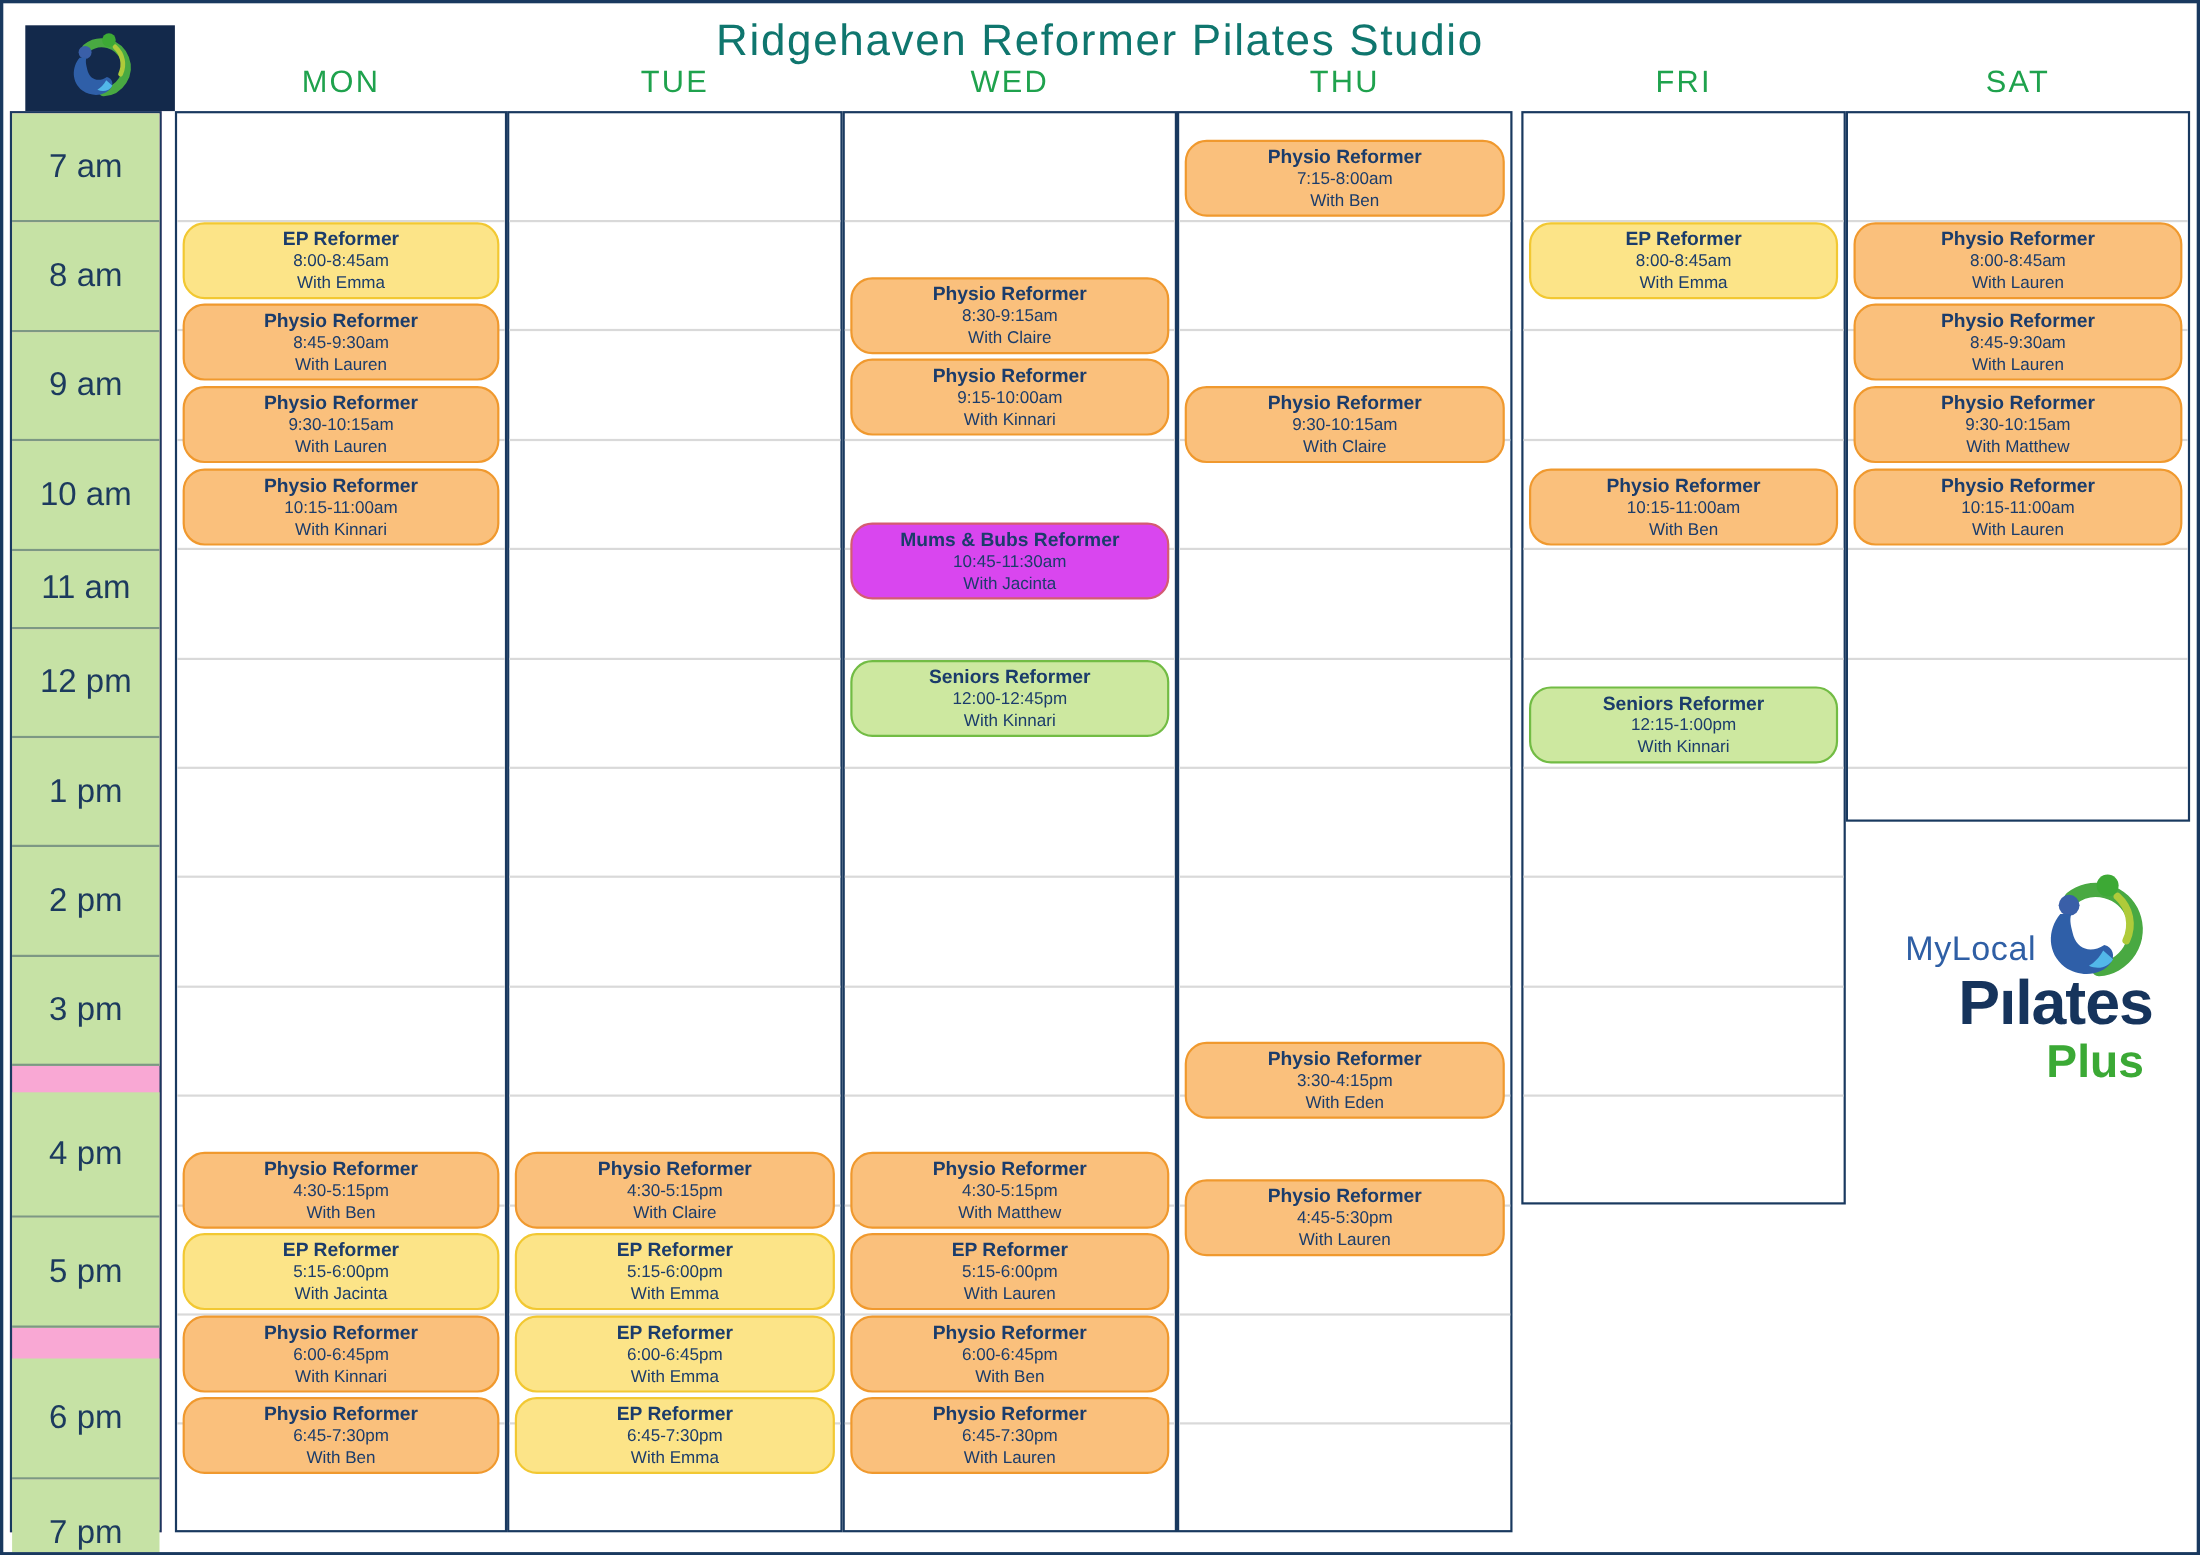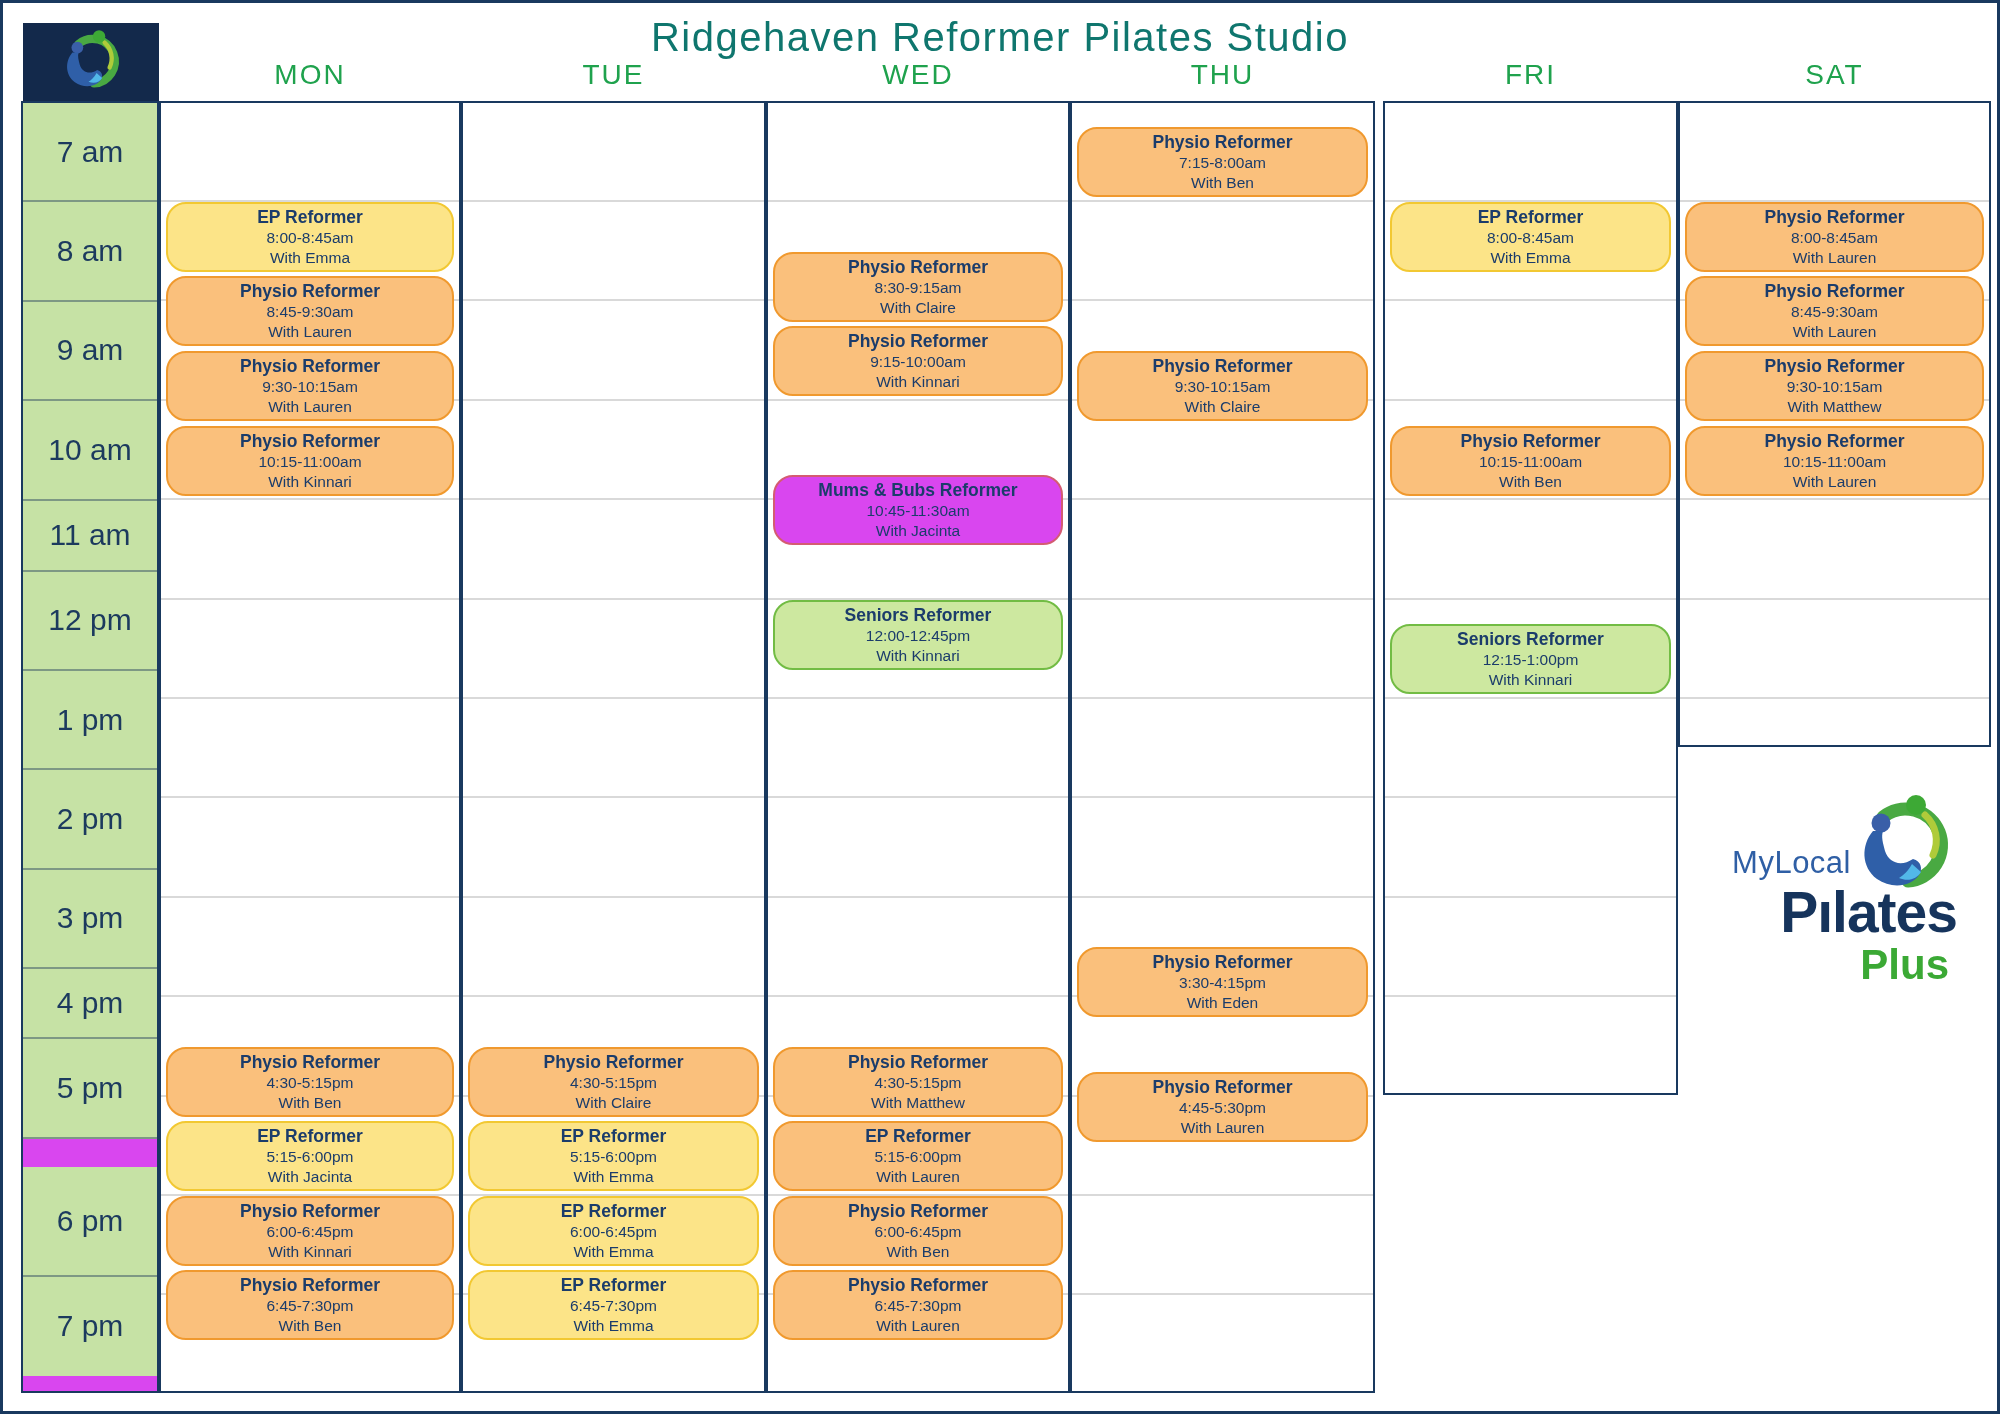--- a/index.html
+++ b/index.html
@@ -10,22 +10,22 @@
   }
   .page-title{
     position:absolute;left:200px;right:200px;top:12px;
     text-align:center;font-size:40px;letter-spacing:1.5px;color:#0f766e;
   }
   .day-header{
     position:absolute;top:56px;height:34px;text-align:center;
     font-size:28px;letter-spacing:2px;color:#1FA24D;
   }
   .time-col{
-    position:absolute;left:18px;top:98px;width:138px;height:1292px;
-    border:2.5px solid #19395F;box-sizing:border-box;background:#d946ef;
+    position:absolute;left:6px;top:98px;width:138px;height:1292px;
+    border:2.5px solid #19395F;box-sizing:border-box;background:#f9a8d4;
   }
   .time-cell{
     box-sizing:border-box;width:100%;
     display:flex;align-items:center;justify-content:center;
     background:#C6E2A5;border-bottom:2px solid #7D9884;
     font-size:30px;color:#1C3A5E;
   }
   .time-cell:last-child{border-bottom:none;}
   .logo-box{
     position:absolute;left:20px;top:20px;width:136px;height:78px;
@@ -81,21 +81,21 @@
   <div class="time-col">
       <div class="time-cell" style="height: 99.4px;">7 am</div>
       <div class="time-cell" style="height: 99.4px;">8 am</div>
       <div class="time-cell" style="height: 99.4px;">9 am</div>
       <div class="time-cell" style="height: 99.4px;">10 am</div>
       <div class="time-cell" style="height: 71px;">11 am</div>
       <div class="time-cell" style="height: 99.4px;">12 pm</div>
       <div class="time-cell" style="height: 99.4px;">1 pm</div>
       <div class="time-cell" style="height: 99.4px;">2 pm</div>
       <div class="time-cell" style="height: 99.4px;">3 pm</div>
-      <div class="time-cell" style="height: 70px;">4 pm</div>
+      <div class="time-cell" style="height: 114px; margin-top: 24px;">4 pm</div>
       <div class="time-cell" style="height: 99.4px;">5 pm</div>
       <div class="time-cell" style="height: 110px; margin-top: 28px;">6 pm</div>
       <div class="time-cell" style="height: 99.4px;">7 pm</div>
     </div>
 
   <div class="brand">
     <span class="brand-mark">
       <svg width="100" height="108" viewBox="0 0 100 100">
         <path d="M30,24 A36,36 0 1 1 55,88" stroke="#49A942" stroke-width="13" fill="none" stroke-linecap="round"></path>
         <path d="M72,22 A34,34 0 0 1 80,62" stroke="#AFCB3A" stroke-width="7" fill="none" stroke-linecap="round"></path>

